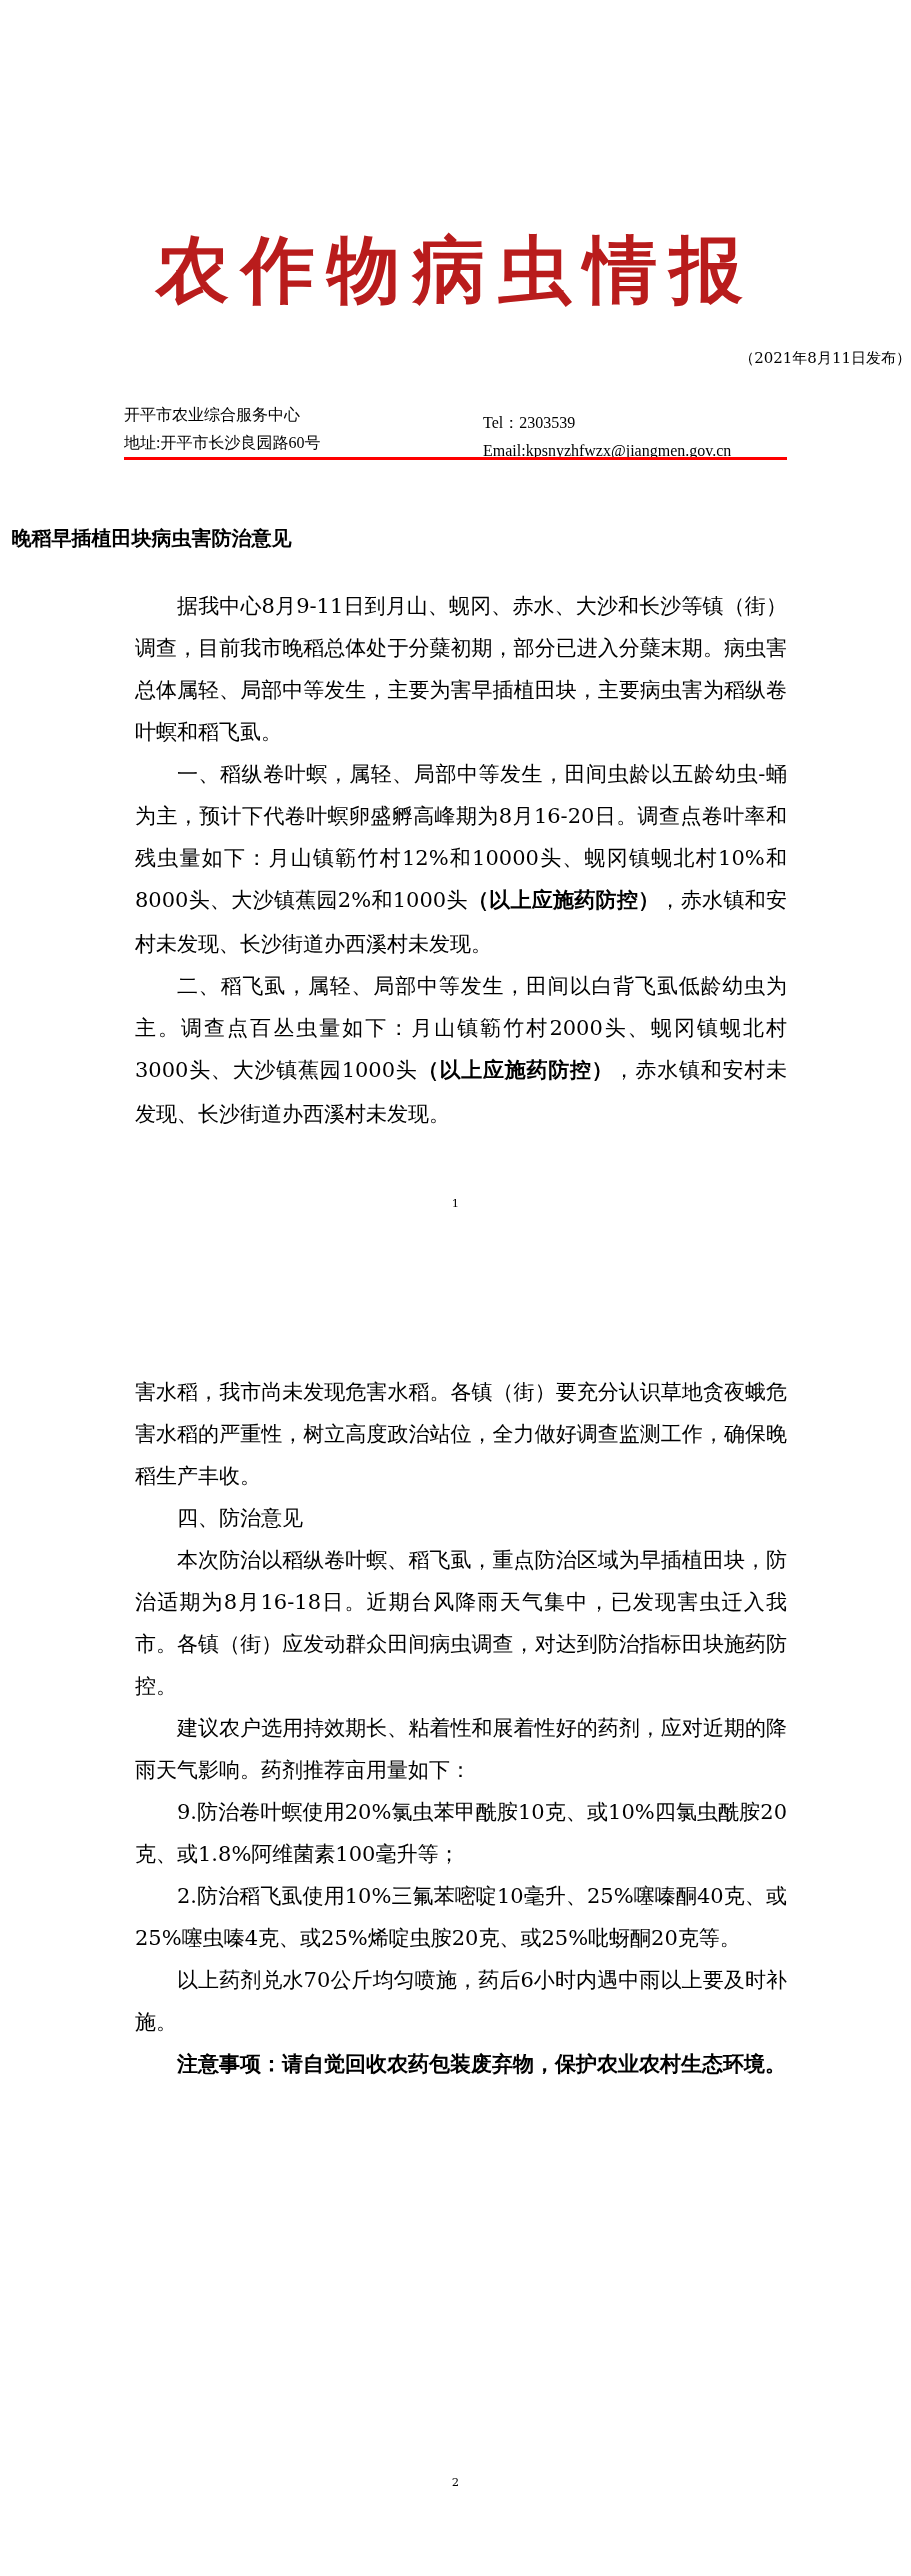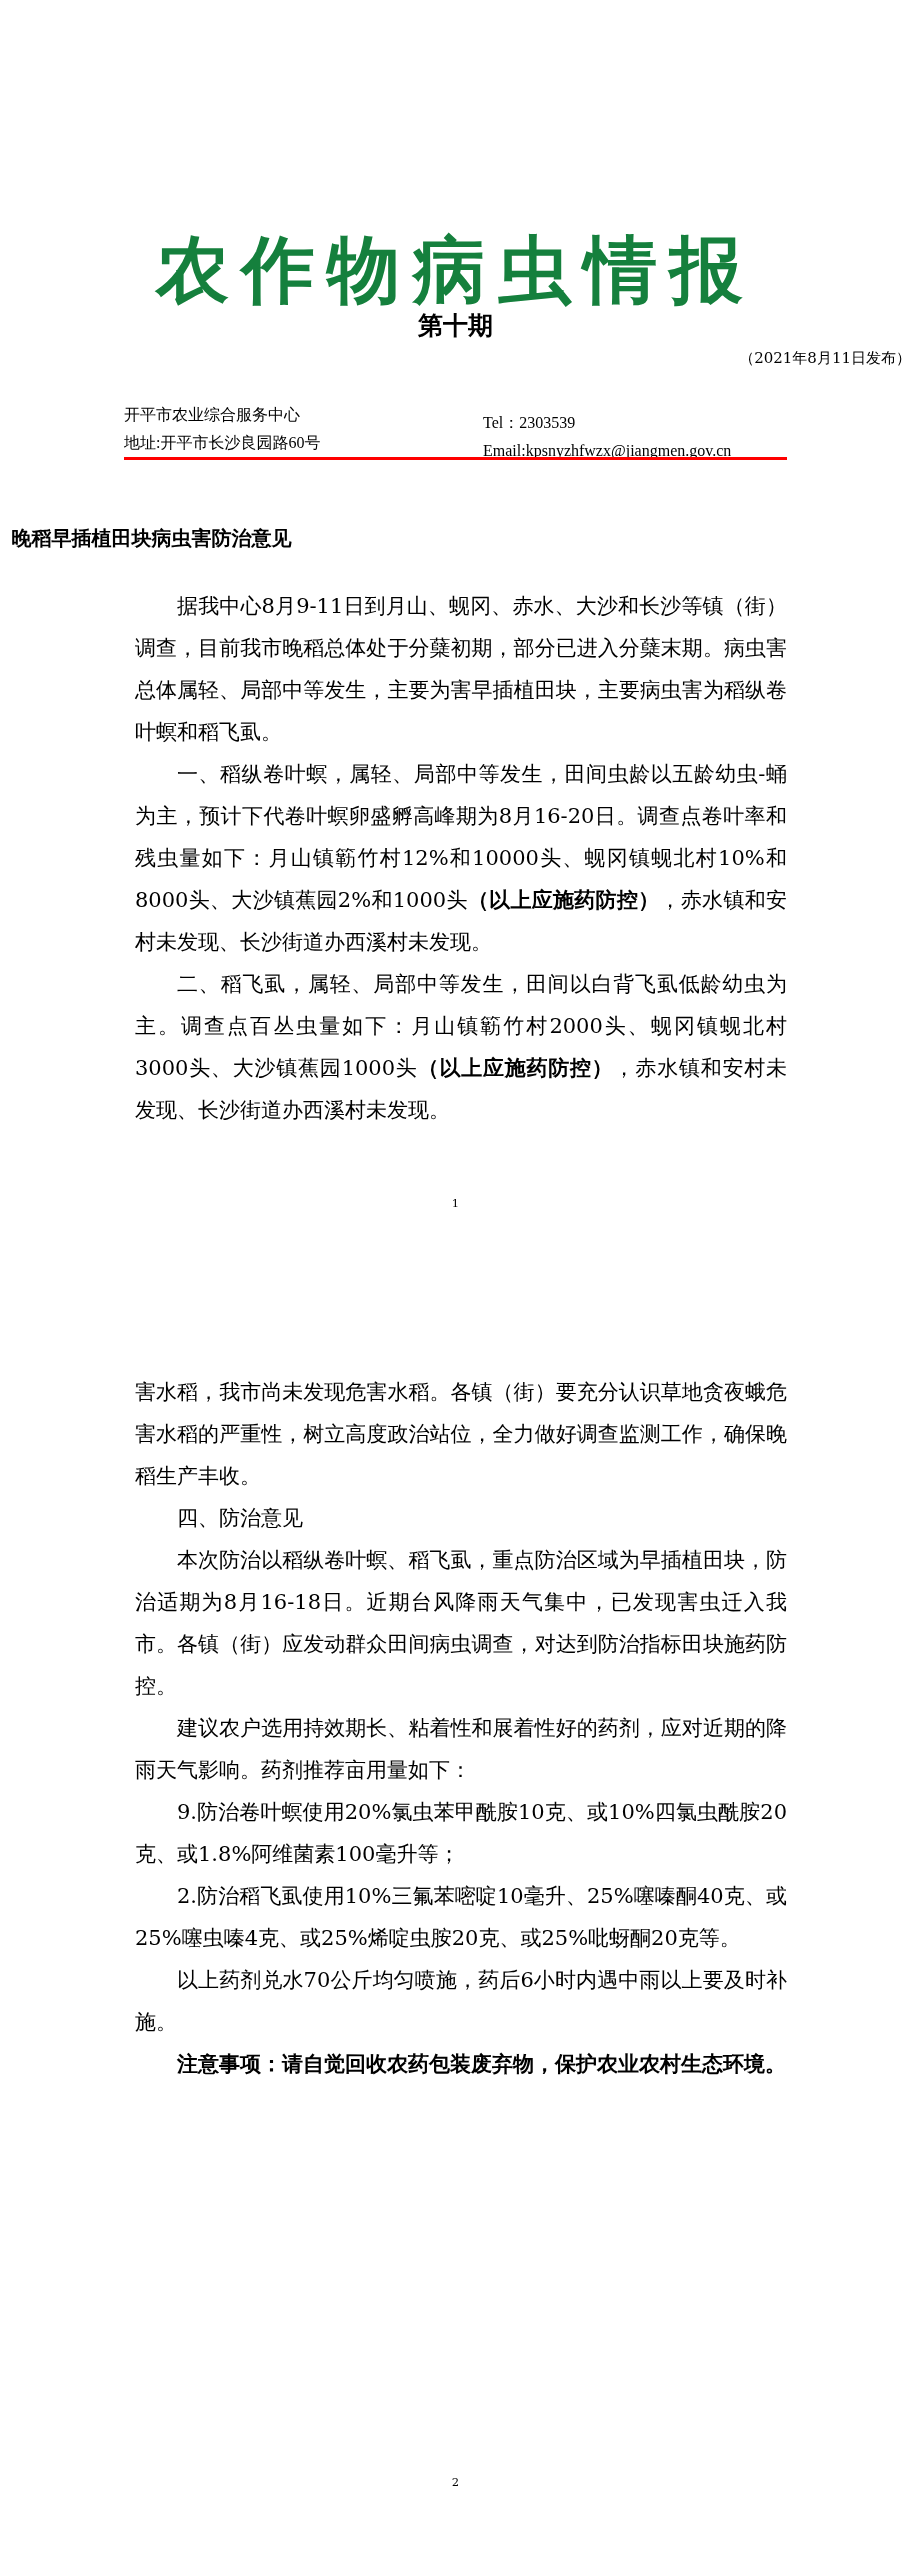--- a/index.html
+++ b/index.html
@@ -2,21 +2,21 @@
 <html style="font-size:9.2px"><head>
   <meta charset="utf-8">
   <style>
     * { box-sizing: border-box; margin: 0; padding: 0; }
     html, body { width: 911px; background: #ffffff; }
     body { font-family: "DejaVu Serif", "Liberation Serif", serif; color: #000; }
     .page { position: relative; width: 911px; height: 1288px; background: #fff; }
     .masthead-title {
       position: absolute; left: 0; top: 223px; width: 911px; text-align: center;
       font-family: "DejaVu Serif", "Liberation Serif", serif;
-      font-size: 73px; font-weight: bold; color: #15803d; letter-spacing: 12.6px;
+      font-size: 73px; font-weight: bold; color: #b91c1c; letter-spacing: 12.6px;
       line-height: 92px;
     }
     .issue-no {
       position: absolute; left: 0; top: 310px; width: 911px; text-align: center;
       font-size: 25px; font-weight: bold; line-height: 32px;
       font-family: "DejaVu Sans", "Liberation Sans", sans-serif;
     }
     .pub-date {
       position: absolute; left: 0; top: 349px; width: 911px; text-align: right;
       font-size: 15px; line-height: 19.5px;
@@ -33,31 +33,30 @@
       font-family: "DejaVu Sans", "Liberation Sans", sans-serif;
       font-size: 20px; font-weight: bold; line-height: 25px; padding-left: 11.5px;
     }
     .body-block {
       position: absolute; left: 135px; width: 652px;
       font-size: 21px; line-height: 42px; text-align: justify;
       font-family: "DejaVu Serif", "Liberation Serif", serif;
     }
     .body-block p { text-indent: 2em; }
     .body-block p.noindent { text-indent: 0; }
-    .bold { font-weight: bold; font-family: Liberation Sans, sans-serif; margin-top: 42px; }
+    .bold { font-weight: bold; font-family: Liberation Mono, monospace; margin-top: 42px; }
     .page-num { position: absolute; left: 0; width: 911px; text-align: center; font-size: 11.5px; line-height: 13.8px; }
     .p1-body { top: 585px; }
     .notice { font-weight: bold; font-family: "DejaVu Sans", "Liberation Sans", sans-serif; }
   </style>
 </head>
 <body>
 
 <div class="page">
   <div class="masthead-title">农作物病虫情报</div>
-  <div class="issue-no">第十期</div>
   <div class="pub-date">（2021年8月11日发布）</div>
 
   <div class="info-row row1">
     <span class="left">开平市农业综合服务中心</span>
     <span class="right">Tel：2303539</span>
   </div>
   <div class="info-row row2">
     <span class="left">地址:开平市长沙良园路60号</span>
     <span class="right">Email:kpsnyzhfwzx@jiangmen.gov.cn</span>
   </div>

